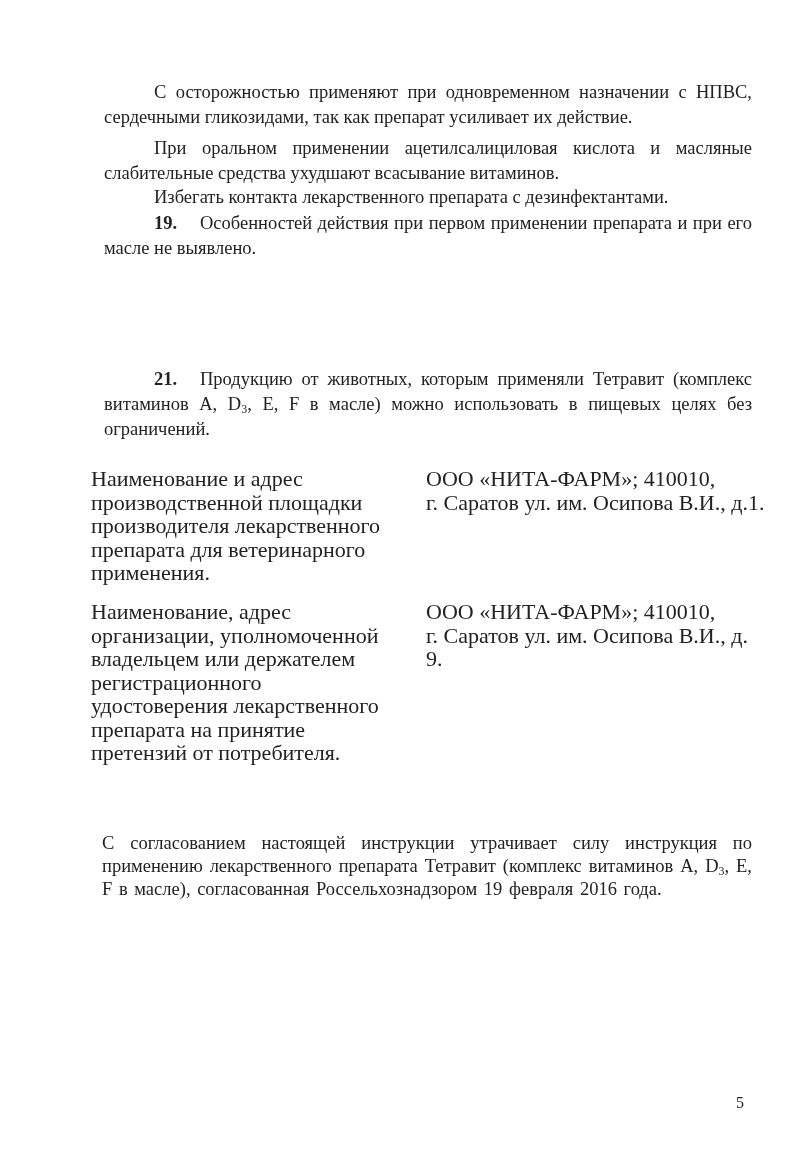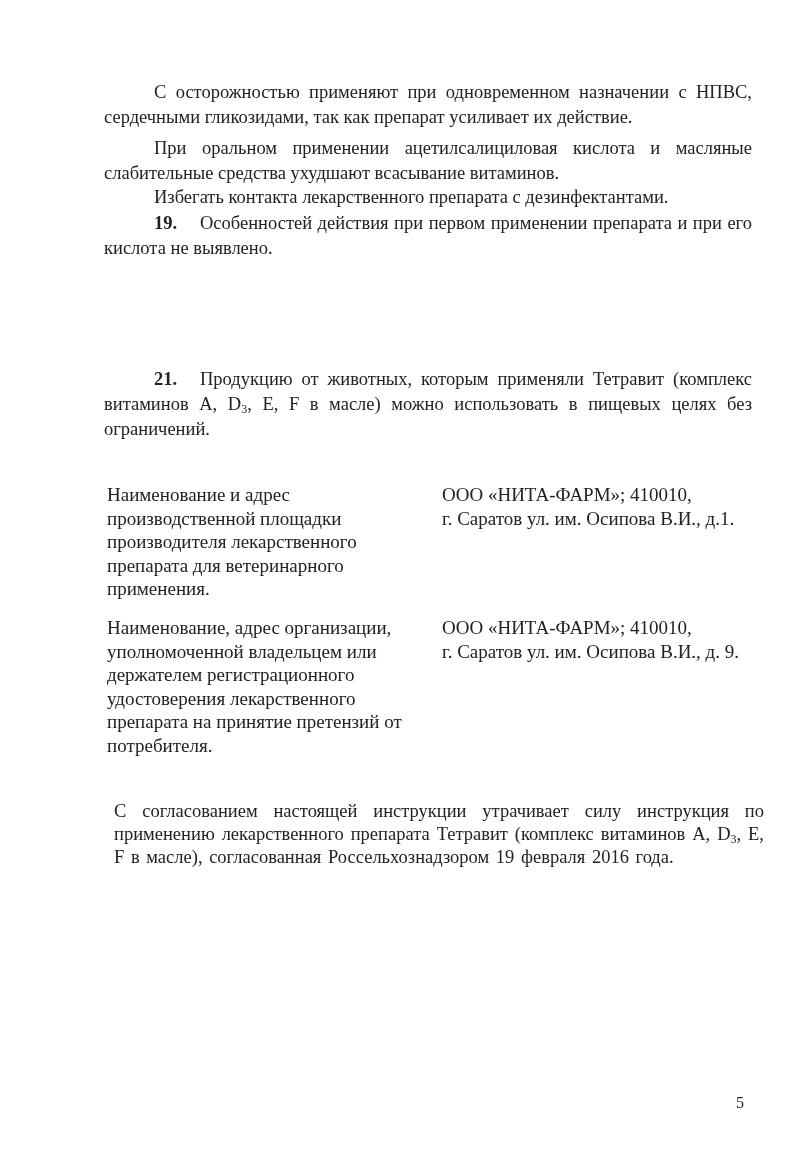--- a/index.html
+++ b/index.html
@@ -3,39 +3,39 @@
 <meta charset="utf-8">
 <style>
   html, body { margin: 0; padding: 0; background: #ffffff; }
   body { width: 800px; height: 1169px; position: relative; overflow: hidden;
          font-family: "Liberation Serif", "DejaVu Serif", serif; color: #222; }
   .page { position: absolute; left: 0; top: 0; width: 686px; height: 1169px; }
   .p { position: absolute; left: 104px; width: 648px; font-size: 18.5px; line-height: 25px;
        text-align: justify; text-align-last: left; margin: 0; }
   .indent { text-indent: 50px; }
   .num { display: inline-block; width: 46px; text-indent: 0; font-weight: bold; }
-  .tcell { position: absolute; font-size: 19px; line-height: 23.5px; margin: 18px; }
+  .tcell { position: absolute; font-size: 22px; line-height: 23.5px; margin: 2px; }
   .left { left: 89px; width: 300px; }
   .right { left: 424px; width: 340px; }
   .closing { position: absolute; left: 102px; width: 650px; font-size: 18.5px; line-height: 23px;
              text-align: justify; text-align-last: left; margin: 0; word-spacing: 2px; }
   .pagenum { position: absolute; left: 736px; top: 1094px; font-size: 16px; }
   sub { font-size: 12px; vertical-align: -3px; line-height: 0; }
 </style>
 </head>
 <body>
 
 <div class="page">
 
   <p class="p indent" style="top:80px;">С осторожностью применяют при одновременном назначении с НПВС, сердечными гликозидами, так как препарат усиливает их действие.</p>
   <p class="p indent" style="top:185px;">Избегать контакта лекарственного препарата с дезинфектантами.</p>
   <p class="p indent" style="top:136px;">При оральном применении ацетилсалициловая кислота и масляные слабительные средства ухудшают всасывание витаминов.</p>
 
   <p class="p indent" style="top:211px;">
-    <span class="num">19.</span><span>Особенностей действия при первом применении препарата и при его кислота не выявлено.</span>
+    <span class="num">19.</span><span>Особенностей действия при первом применении препарата и при его масле не выявлено.</span>
   </p>
 
 
   <p class="p indent" style="top:367px;">
     <span class="num">21.</span><span>Продукцию от животных, которым применяли Тетравит (комплекс витаминов A, D</span><sub>3</sub><span>, E, F в масле) можно использовать в пищевых целях без ограничений.</span>
   </p>
 
   <div>
     <p class="tcell left" style="top:465px;">Наименование и адрес производственной площадки производителя лекарственного препарата для ветеринарного применения.</p>
     <div class="tcell right" style="top:465px;">
@@ -43,18 +43,18 @@
       <div>г. Саратов ул. им. Осипова В.И., д.1.</div>
     </div>
 
     <p class="tcell left" style="top:598px;">Наименование, адрес организации, уполномоченной владельцем или держателем регистрационного удостоверения лекарственного препарата на принятие претензий от потребителя.</p>
     <div class="tcell right" style="top:598px;">
       <div>ООО «НИТА-ФАРМ»; 410010,</div>
       <div>г. Саратов ул. им. Осипова В.И., д. 9.</div>
     </div>
   </div>
 
-  <p class="closing" style="top:800px;margin-left:12px;">
+  <p class="closing" style="top:832px;">
     <span>С согласованием настоящей инструкции утрачивает силу инструкция по применению лекарственного препарата Тетравит (комплекс витаминов A, D</span><sub>3</sub><span>, E, F в масле), согласованная Россельхознадзором 19 февраля 2016 года.</span>
   </p>
 
   <div class="pagenum">5</div>
 </div>
 
 </body></html>

